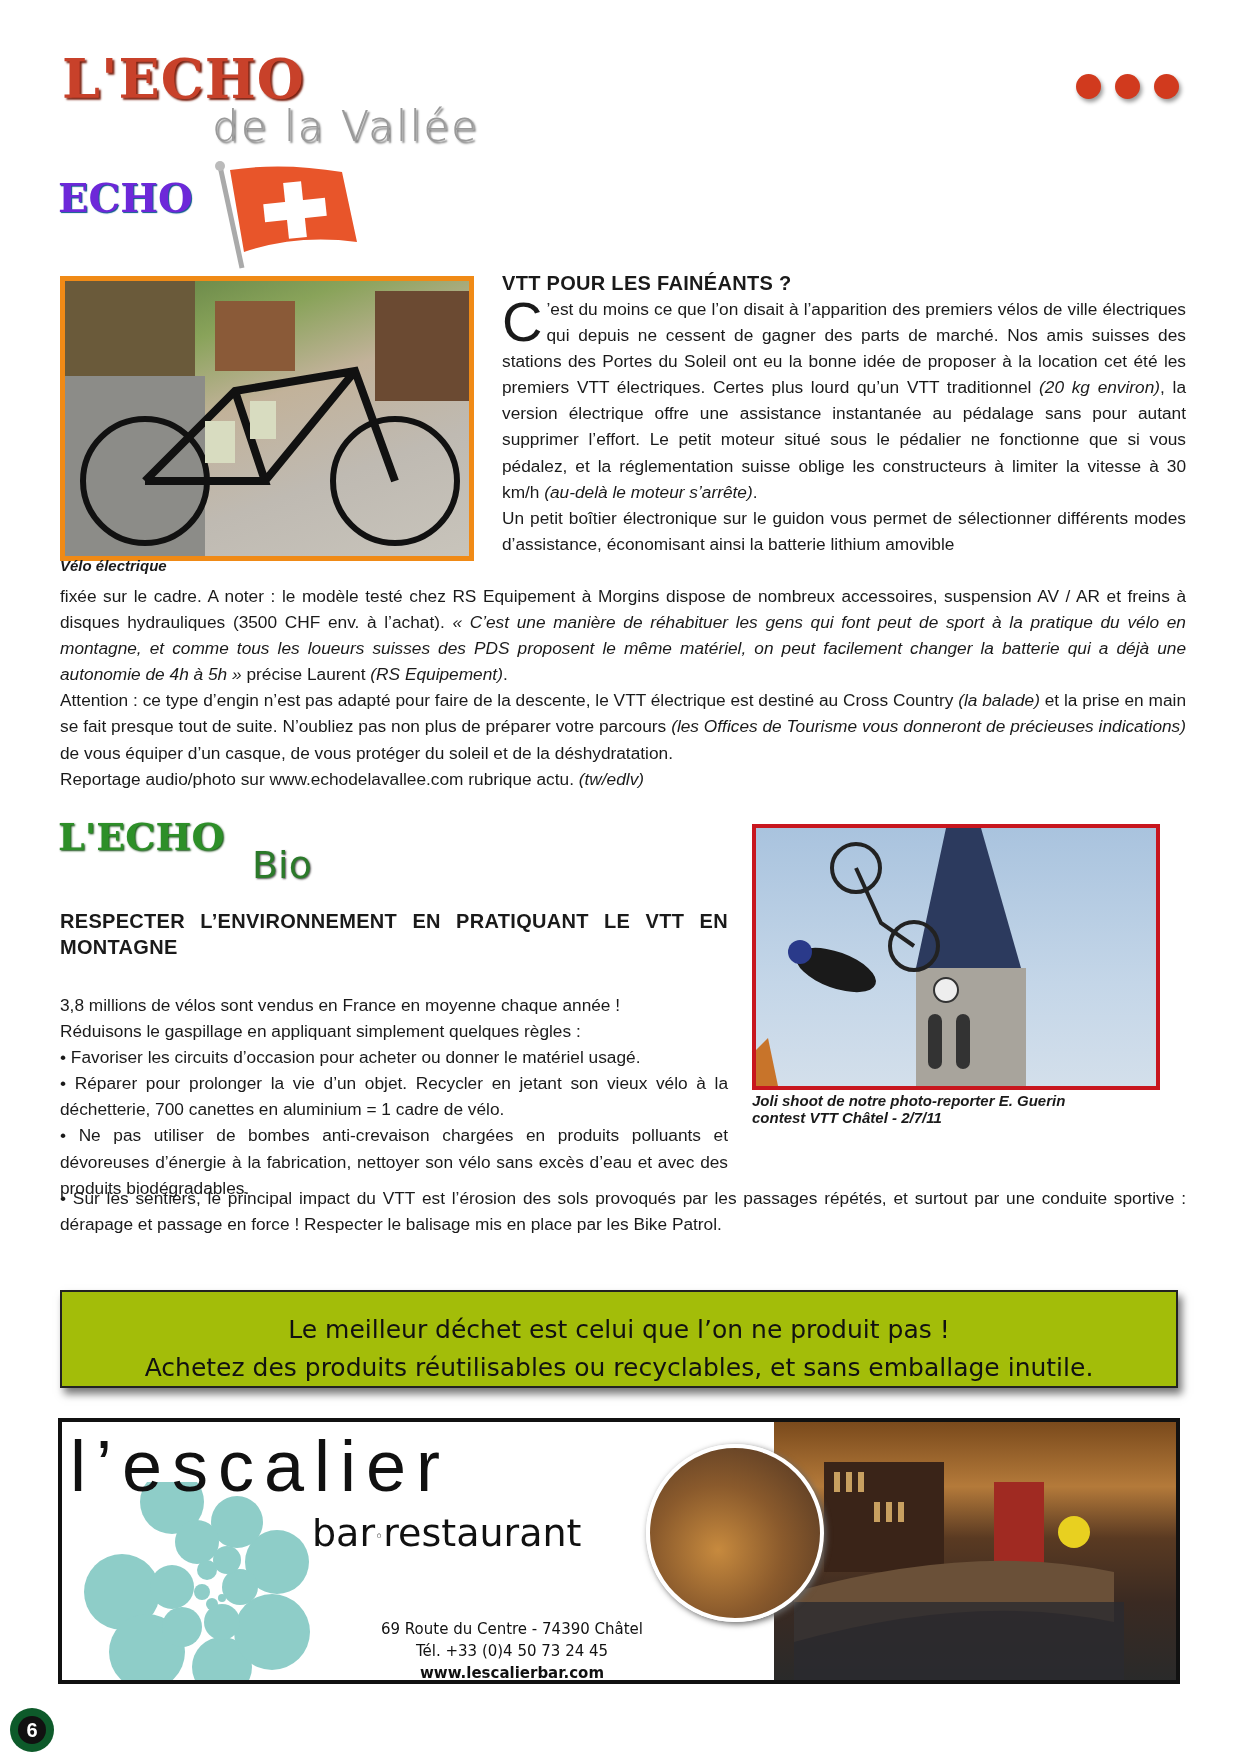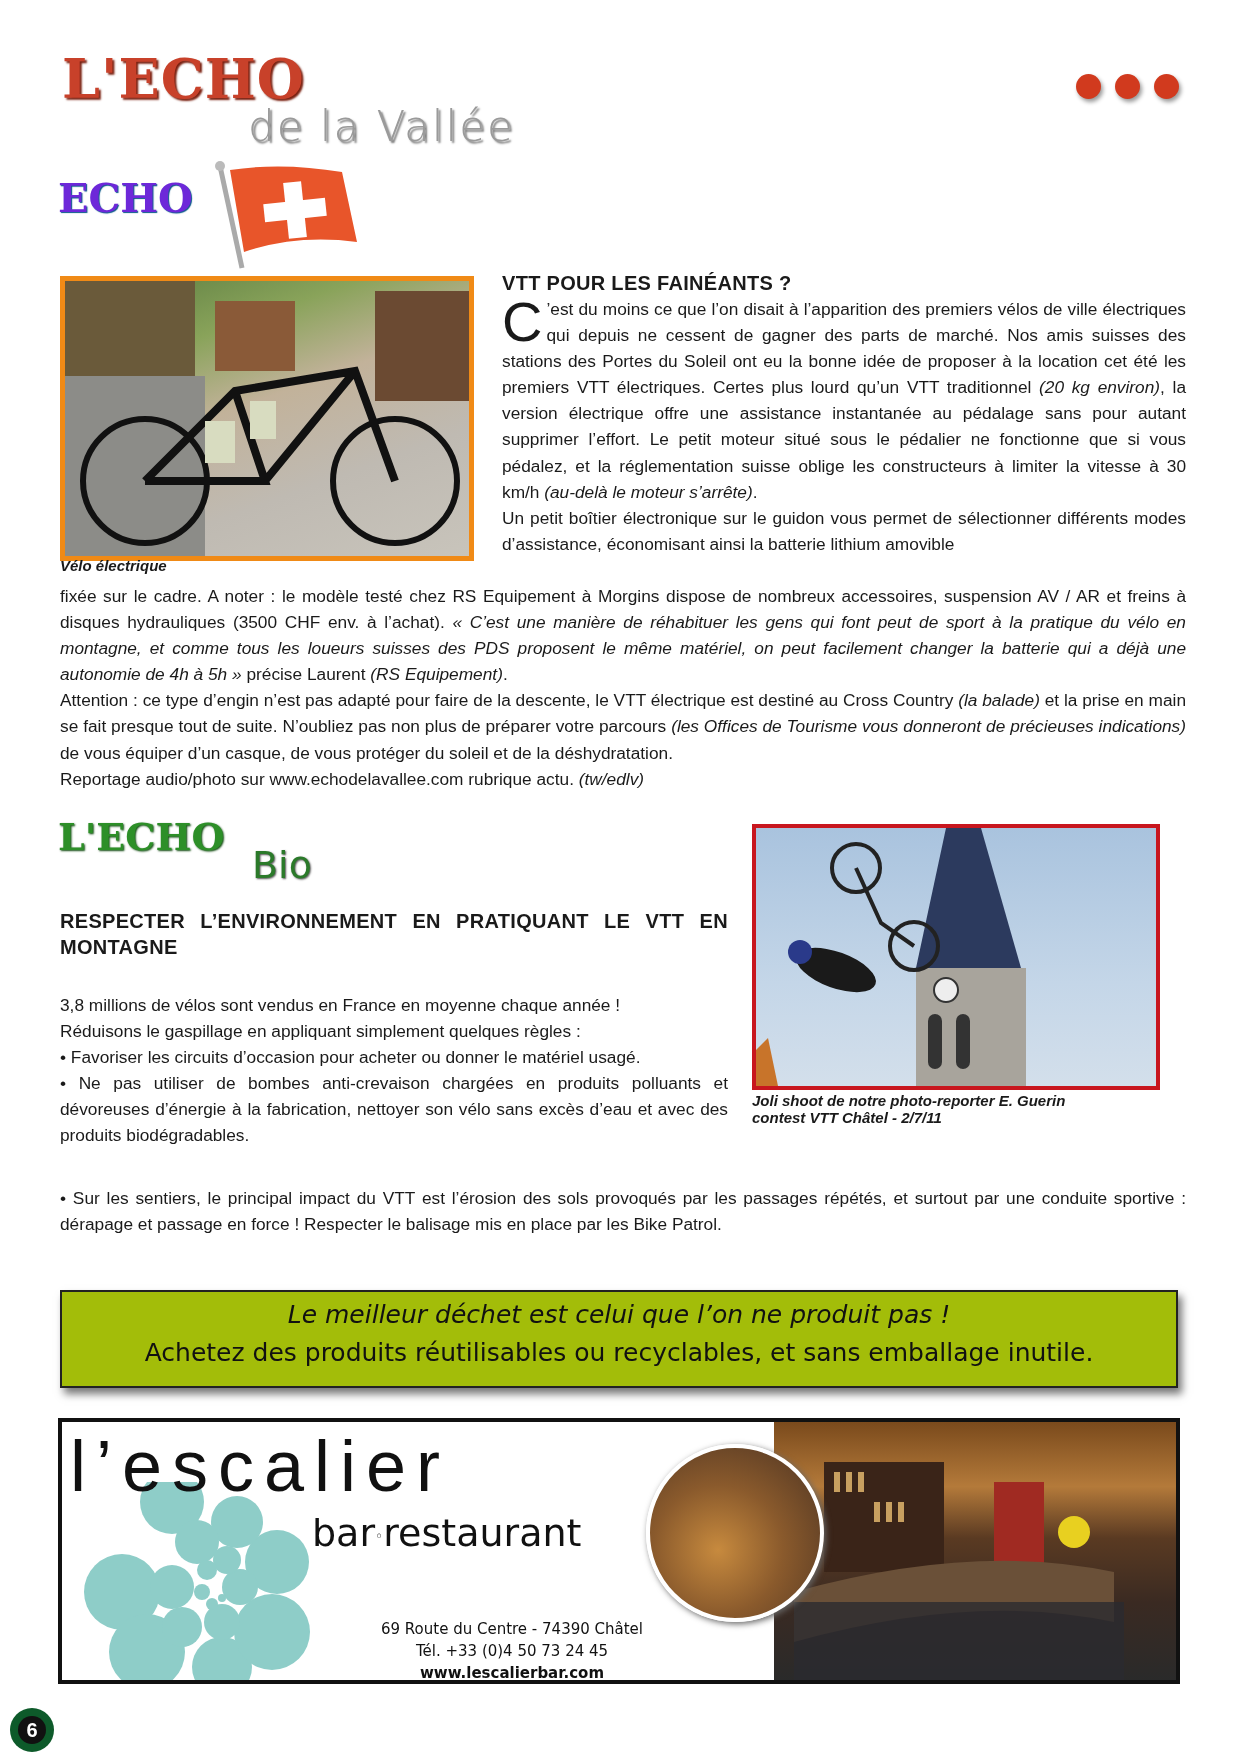--- a/index.html
+++ b/index.html
@@ -4,21 +4,21 @@
 <style>
   html, body { margin:0; padding:0; background:#ffffff; }
   body { width:1240px; height:1754px; position:relative; overflow:hidden;
          font-family:"Liberation Sans", sans-serif; color:#1a1a1a; }
   .abs { position:absolute; }
 
   
   .mast-echo { left:62px; top:52px; font-family:"DejaVu Serif", serif; font-weight:bold;
     font-size:54px; color:#c8412a; letter-spacing:1px; text-shadow:2px 2px 2px #7a2010; line-height:1; }
   .mast-vallee { left:212px; top:106px; font-family:"DejaVu Sans", sans-serif; font-size:42px;
-    color:#9a9a9a; font-weight:200; letter-spacing:2px; text-shadow:2px 2px 2px #777; line-height:1;margin-left:36px; }
+    color:#9a9a9a; font-weight:200; letter-spacing:2px; text-shadow:2px 2px 2px #777; line-height:1; }
   .dots { left:1076px; top:74px; display:flex; gap:14px; }
   .dot { width:25px; height:25px; border-radius:50%; background:#d13a1e; box-shadow:2px 3px 4px #999; }
 
   .echo-blue { left:58px; top:178px; font-family:"DejaVu Serif", serif; font-weight:bold;
     font-size:40px; color:#6d28d9; text-shadow:1px 1px 1px #0c5a8a; line-height:1; }
   .flag-wrap { left:212px; top:160px; width:160px; height:110px; }
 
   
   .photo1 { left:60px; top:276px; width:404px; height:275px; border:5px solid #f08a16;
     background:linear-gradient(160deg,#587a3f 0%,#89a35a 25%,#c2b29a 45%,#bfbab2 70%,#c8c4bb 100%); overflow:hidden; }
@@ -42,21 +42,21 @@
   .body4 { left:60px; top:1168px; width:1126px; font-size:17.3px; line-height:26.1px; text-align:justify; }
 
   .photo2 { left:752px; top:824px; width:400px; height:258px; border:4px solid #c8161e;
     background:linear-gradient(180deg,#a9c3de 0%,#c4d6e8 60%,#d3dfeb 100%); overflow:hidden; }
   .cap2 { left:752px; top:1092px; font-size:15px; font-weight:bold; font-style:italic; line-height:17px; }
 
   
   .green { left:60px; top:1290px; width:1114px; height:94px; background:#a3bd09; border:2px solid #222;
     box-shadow:4px 6px 8px #777; text-align:center; font-family:"DejaVu Sans", sans-serif; }
   .green div { font-size:25px; line-height:38px; color:#111; }
-  .green .l1 { margin-top:4px;font-style:italic; }
+  .green .l1 { margin-top:19px; }
 
   
   .ad { left:58px; top:1418px; width:1114px; height:258px; border:4px solid #111; background:#fff; overflow:hidden; }
   .ad-title { left:8px; top:8px; font-family:Liberation Sans, sans-serif; font-weight:200; font-size:72px;
     letter-spacing:10px; color:#111; line-height:1; }
   .ad-sub { left:250px; top:92px; font-family:"DejaVu Sans", sans-serif; font-size:38px; color:#111; line-height:1; }
   .ad-addr { left:240px; top:196px; width:420px; text-align:center; font-family:"DejaVu Sans", sans-serif;
     font-size:15px; line-height:22px; color:#111; }
   .ad-url { font-weight:bold; }
   .ad-photo { left:712px; top:0; width:402px; height:258px;
@@ -118,20 +118,21 @@
   <p><span>Reportage audio/photo sur www.echodelavallee.com rubrique actu. </span><span class="it">(tw/edlv)</span></p>
 </div>
 
 <div class="abs bio-echo">L'ECHO</div>
 <div class="abs bio-bio">Bio</div>
 <div class="abs h2">RESPECTER L’ENVIRONNEMENT EN PRATIQUANT LE VTT EN MONTAGNE</div>
 <div class="abs body3">
   <p>3,8 millions de vélos sont vendus en France en moyenne chaque année !</p>
   <p>Réduisons le gaspillage en appliquant simplement quelques règles :</p>
   <p>• Favoriser les circuits d’occasion pour acheter ou donner le matériel usagé.</p>
+  <p>• Réparer pour prolonger la vie d’un objet. Recycler en jetant son vieux vélo à la déchetterie, 700 canettes en aluminium = 1 cadre de vélo.</p>
   <p>• Ne pas utiliser de bombes anti-crevaison chargées en produits polluants et dévoreuses d’énergie à la fabrication, nettoyer son vélo sans excès d’eau et avec des produits biodégradables.</p>
 </div>
 <div class="abs body4">
   <p>• Sur les sentiers, le principal impact du VTT est l’érosion des sols provoqués par les passages répétés, et surtout par une conduite sportive : dérapage et passage en force ! Respecter le balisage mis en place par les Bike Patrol.</p>
 </div>
 
 <div class="abs photo2">
   <svg width="400" height="258" viewBox="0 0 400 258">
     <path d="M190 0 L225 0 L265 140 L160 140 Z" fill="#2c3a5e"></path>
     <rect x="160" y="140" width="110" height="118" fill="#a8a49c"></rect>

